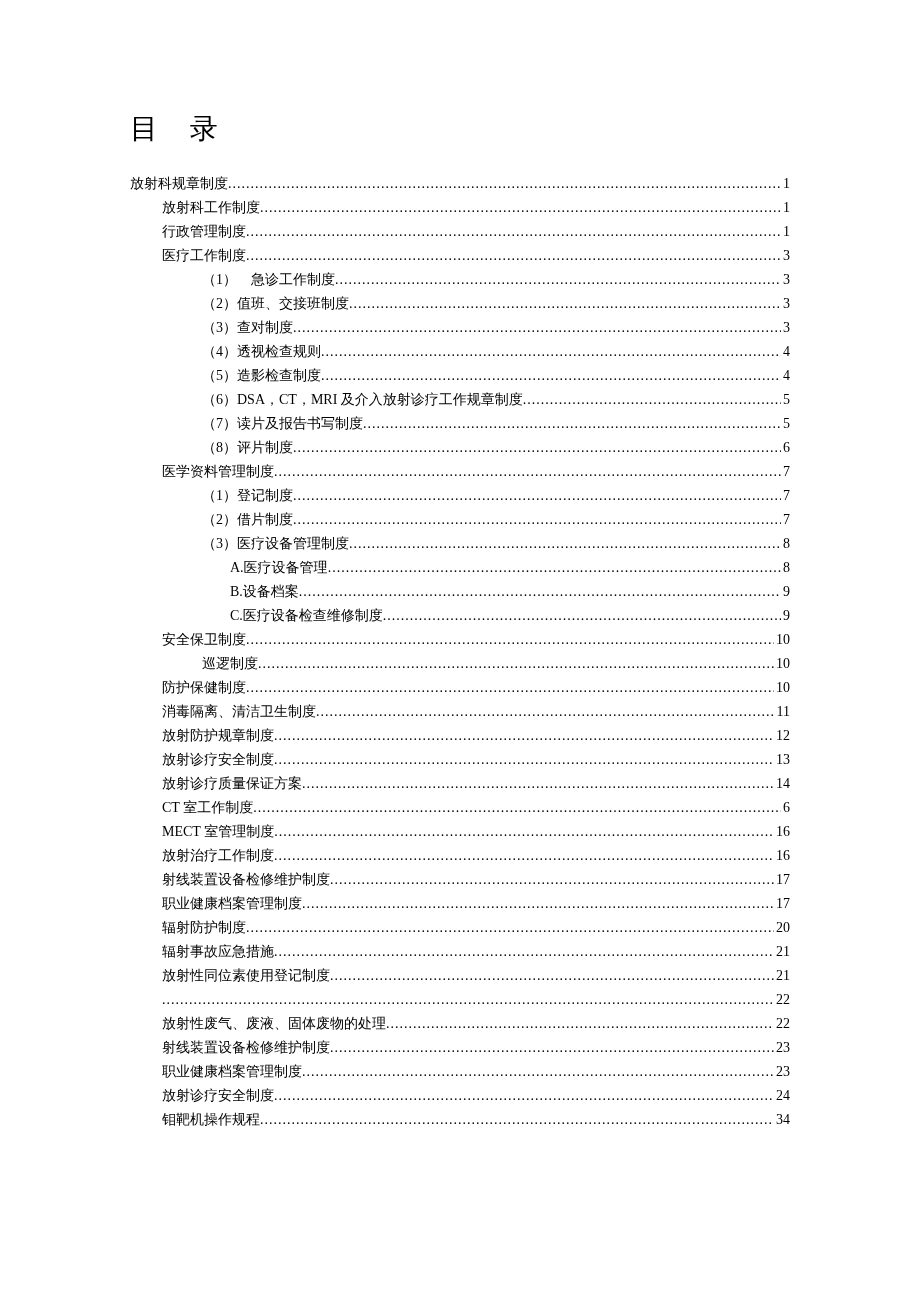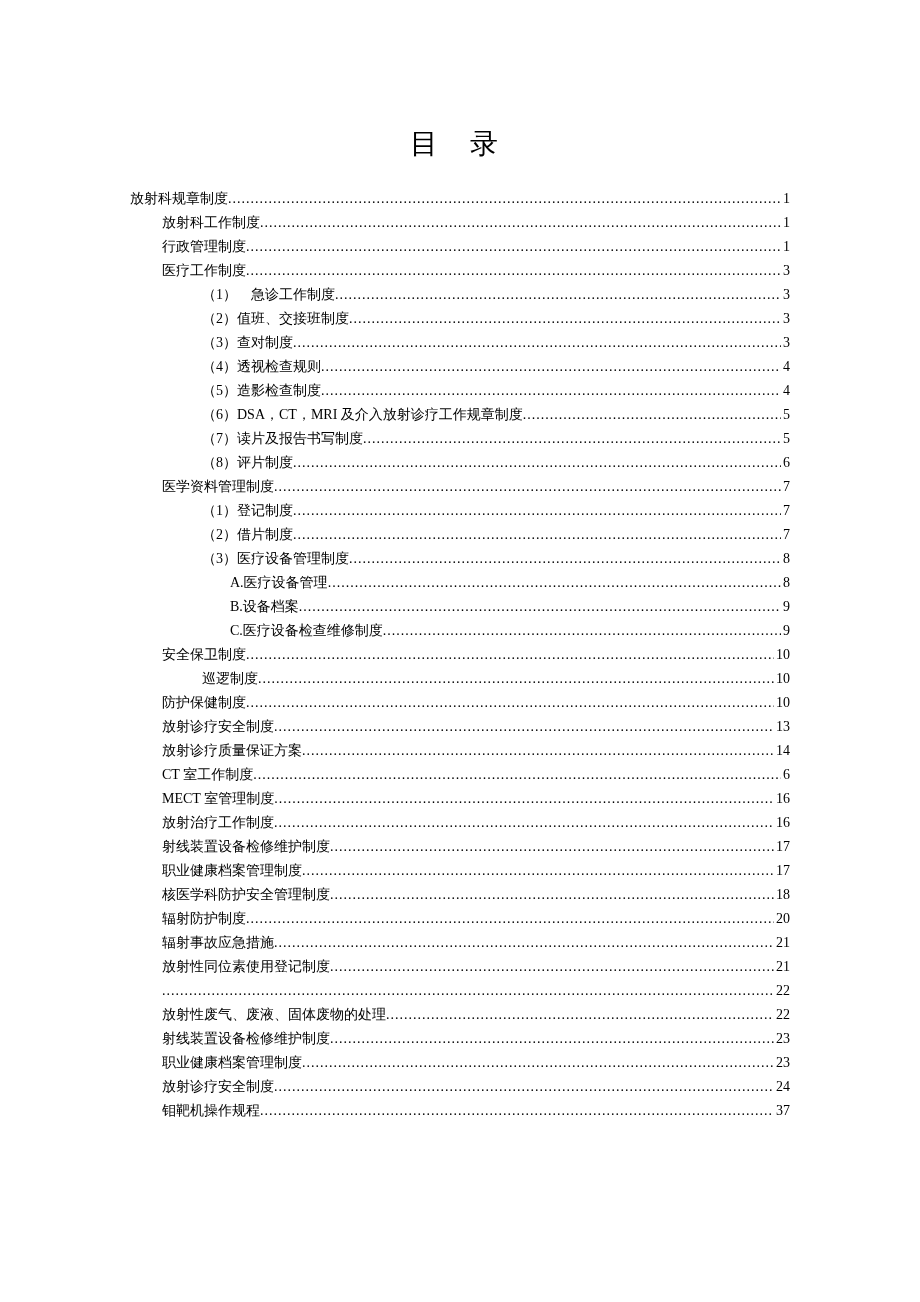--- a/index.html
+++ b/index.html
@@ -5,26 +5,25 @@
     * { margin: 0; padding: 0; box-sizing: border-box; }
     body {
       width: 920px;
       height: 1302px;
       background: #fff;
       font-family: "SimSun", "宋体", serif;
       padding: 110px 130px 0 130px;
       color: #000;
     }
     .title {
-      text-align: center;
+      text-align: left;
       font-size: 28px;
       font-family: "SimHei", "黑体", sans-serif;
       letter-spacing: 12px;
       margin-bottom: 24px;
-      margin-top: 15px;
     }
     .toc-line {
       display: flex;
       align-items: baseline;
       font-size: 14px;
       line-height: 24px;
       white-space: nowrap;
     }
     .toc-label { flex: 0 0 auto; }
     .toc-leader {
@@ -151,20 +150,30 @@
       <span class="toc-label">巡逻制度</span>
       <span class="toc-leader"></span>
       <span class="toc-page">10</span>
     </div>
     <div class="toc-line indent-1">
       <span class="toc-label">防护保健制度</span>
       <span class="toc-leader"></span>
       <span class="toc-page">10</span>
     </div>
     <div class="toc-line indent-1">
+      <span class="toc-label">消毒隔离、清洁卫生制度</span>
+      <span class="toc-leader"></span>
+      <span class="toc-page">11</span>
+    </div>
+    <div class="toc-line indent-1">
+      <span class="toc-label">放射防护规章制度</span>
+      <span class="toc-leader"></span>
+      <span class="toc-page">12</span>
+    </div>
+    <div class="toc-line indent-1">
       <span class="toc-label">放射诊疗安全制度</span>
       <span class="toc-leader"></span>
       <span class="toc-page">13</span>
     </div>
     <div class="toc-line indent-1">
       <span class="toc-label">放射诊疗质量保证方案</span>
       <span class="toc-leader"></span>
       <span class="toc-page">14</span>
     </div>
     <div class="toc-line indent-1">
@@ -186,25 +195,20 @@
       <span class="toc-label">射线装置设备检修维护制度</span>
       <span class="toc-leader"></span>
       <span class="toc-page">17</span>
     </div>
     <div class="toc-line indent-1">
       <span class="toc-label">职业健康档案管理制度</span>
       <span class="toc-leader"></span>
       <span class="toc-page">17</span>
     </div>
     <div class="toc-line indent-1">
-      <span class="toc-label">核医学科防护安全管理制度</span>
-      <span class="toc-leader"></span>
-      <span class="toc-page">18</span>
-    </div>
-    <div class="toc-line indent-1">
       <span class="toc-label">辐射防护制度</span>
       <span class="toc-leader"></span>
       <span class="toc-page">20</span>
     </div>
     <div class="toc-line indent-1">
       <span class="toc-label">辐射事故应急措施</span>
       <span class="toc-leader"></span>
       <span class="toc-page">21</span>
     </div>
     <div class="toc-line indent-1">
@@ -232,15 +236,15 @@
       <span class="toc-page">23</span>
     </div>
     <div class="toc-line indent-1">
       <span class="toc-label">放射诊疗安全制度</span>
       <span class="toc-leader"></span>
       <span class="toc-page">24</span>
     </div>
     <div class="toc-line indent-1">
       <span class="toc-label">钼靶机操作规程</span>
       <span class="toc-leader"></span>
-      <span class="toc-page">37</span>
+      <span class="toc-page">34</span>
     </div>
   </div>
 
 </body></html>

